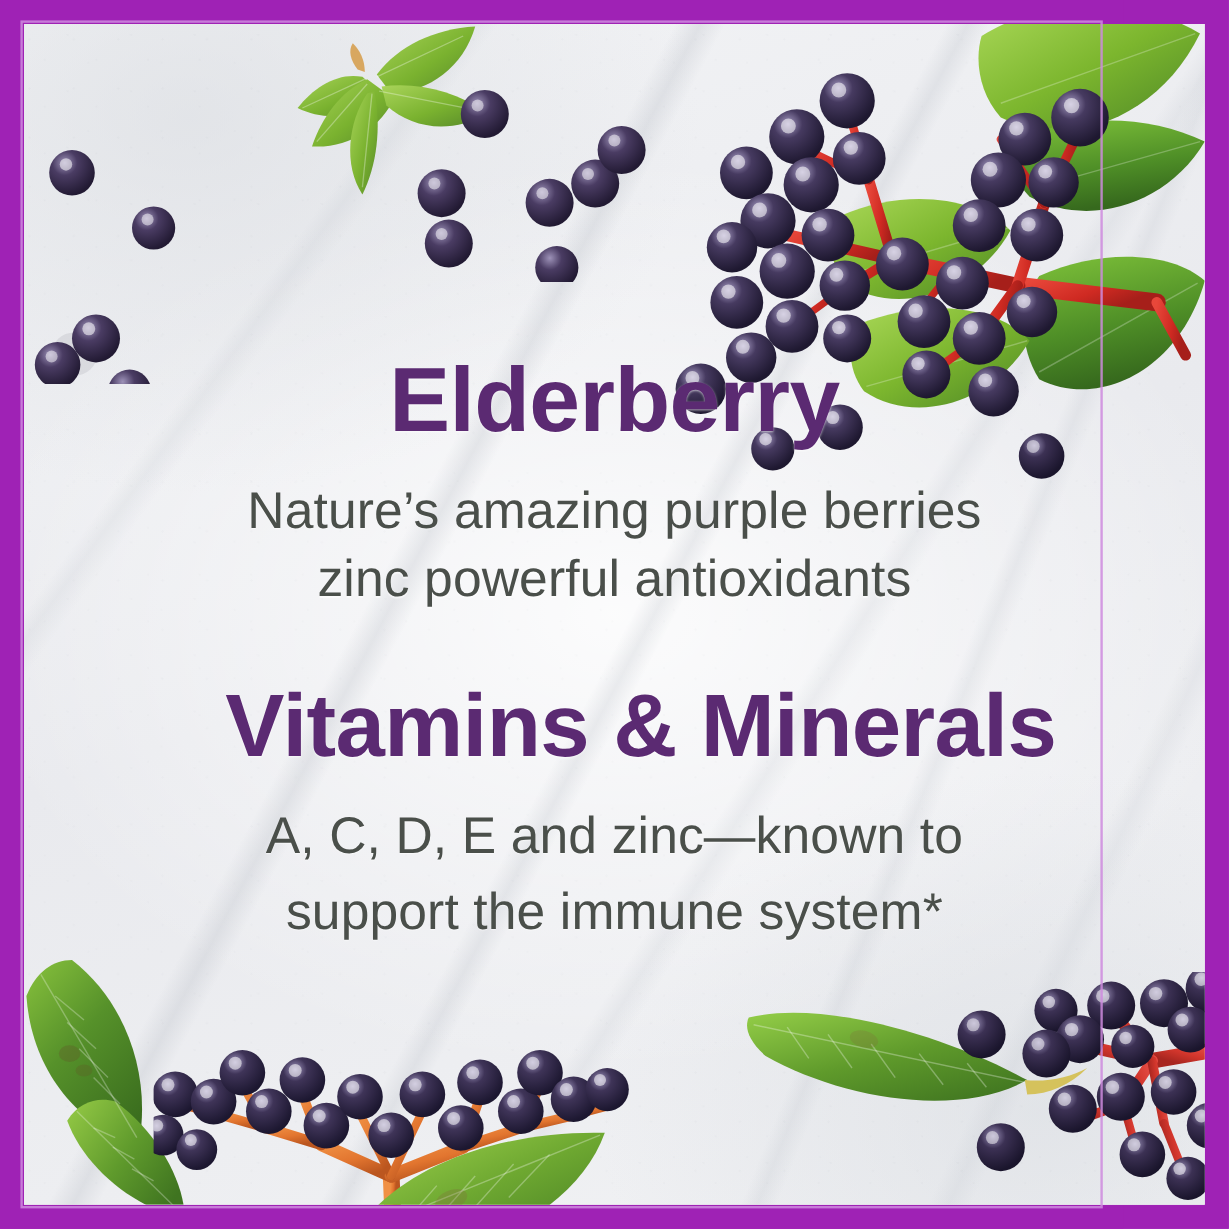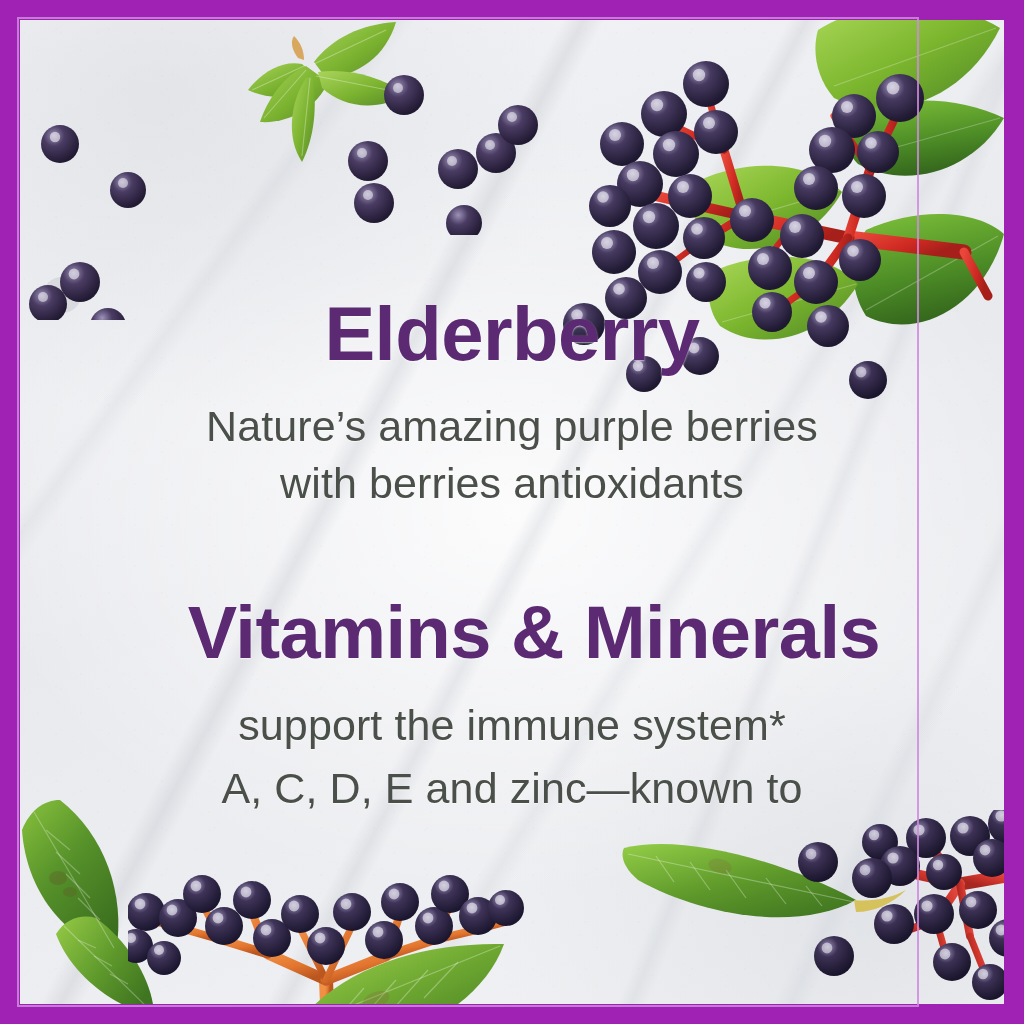--- a/index.html
+++ b/index.html
@@ -84,21 +84,21 @@
 
   .sub {
     font-size:43px;
     color:#4A4F4A;
     line-height:1.33;
     font-weight:normal;
     letter-spacing:0.1px;
     text-shadow:0 1px 1px rgba(255,255,255,0.6);
   }
   #sub-elderberry { margin-top:26px; }
-  #heading-vitamins { margin-top:84px;padding-left:44px; }
+  #heading-vitamins { margin-top:56px;padding-left:44px; }
   #sub-vitamins { margin-top:24px; line-height:1.45; }
   .sub-line { display:block; }
 </style>
 </head>
 <body>
 
 <div id="poster">
 
   <div id="panel">
     <div class="marble"></div>
@@ -516,26 +516,26 @@
       <circle cx="30" cy="30" r="19" fill="url(#bg4)"></circle>
       <circle cx="23" cy="22" r="5.4" fill="rgba(255,255,255,0.5)"></circle>
     </svg>
 
     <div id="copy">
 
       <h1 class="head" id="heading-elderberry">Elderberry</h1>
 
       <p class="sub" id="sub-elderberry">
         <span class="sub-line">Nature’s amazing purple berries</span>
-        <span class="sub-line">with berries antioxidants</span>
+        <span class="sub-line">zinc powerful antioxidants</span>
       </p>
 
       <h2 class="head" id="heading-vitamins">Vitamins &amp; Minerals</h2>
 
       <p class="sub" id="sub-vitamins">
+        <span class="sub-line">A, C, D, E and zinc—known to</span>
         <span class="sub-line">support the immune system*</span>
-        <span class="sub-line">A, C, D, E and zinc—known to</span>
       </p>
     </div>
   </div>
 
   <div id="frame-hairline"></div>
 </div>
 
 </body></html>

